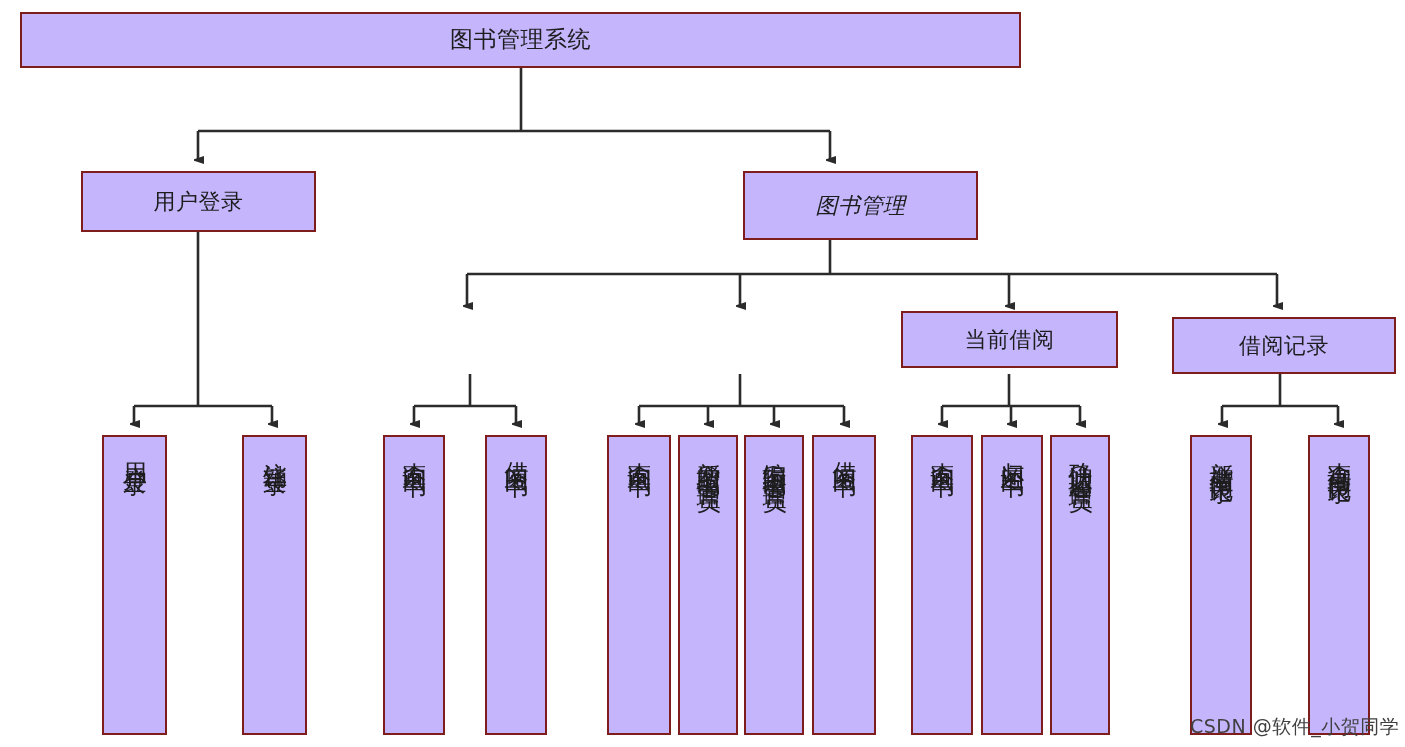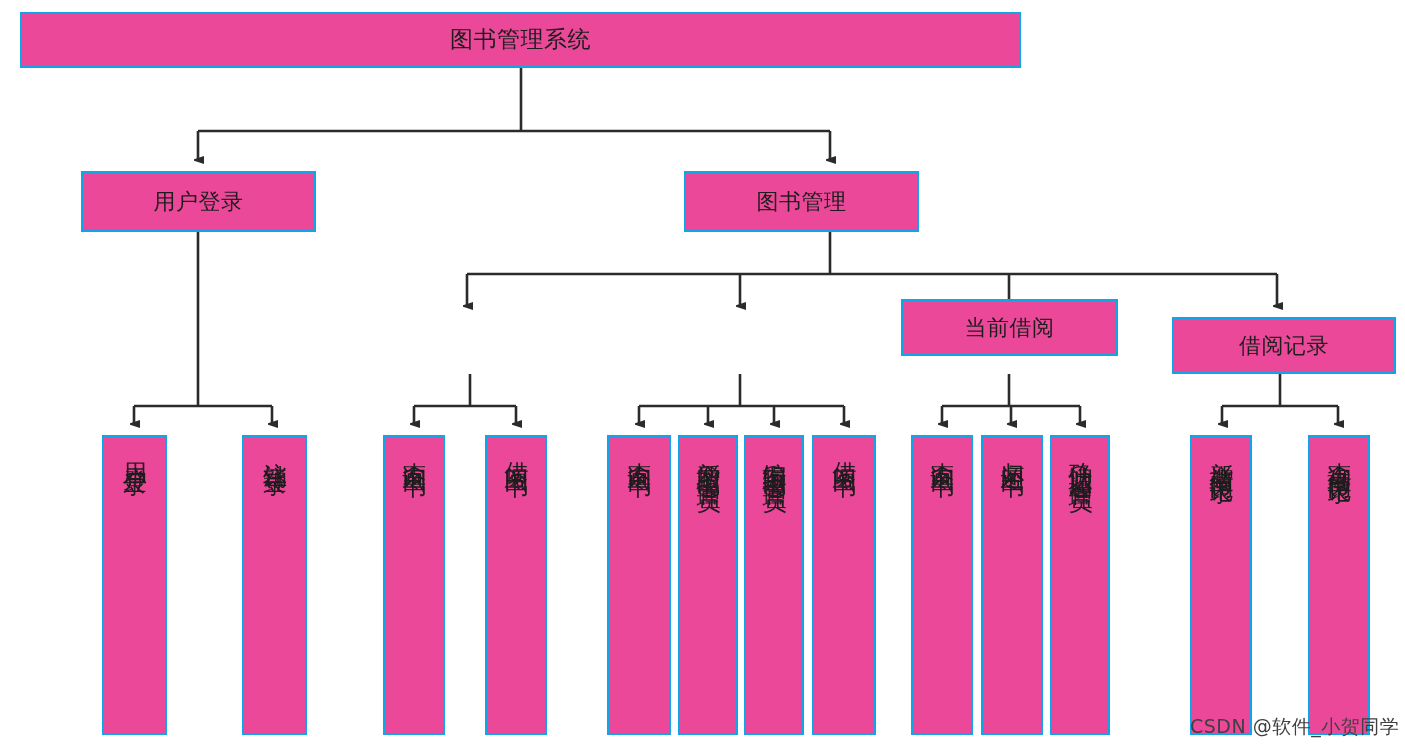--- a/index.html
+++ b/index.html
@@ -22,22 +22,22 @@
     position: absolute;
     left: 0;
     top: 0;
     width: 1405px;
     height: 747px;
     pointer-events: none;
   }
   .node {
     position: absolute;
     box-sizing: border-box;
-    background: #ec4899;
-    border: 2px solid #0ea5e9;
+    background: #c4b5fd;
+    border: 2px solid #7f1d1d;
     display: flex;
     align-items: center;
     justify-content: center;
     z-index: 2;
   }
   .node-label {
     color: #1d1d1d;
     text-align: center;
     line-height: 1.18;
     letter-spacing: 0.5px;
@@ -132,27 +132,27 @@
   </svg>
 
   <div class="node horiz root" style="left:20px; top:12px; width:1001px; height:56px;">
     <span class="node-label">图书管理系统</span>
   </div>
 
   <div class="node horiz" style="left:81px; top:171px; width:235px; height:61px;">
     <span class="node-label">用户登录</span>
   </div>
 
-  <div class="node horiz" style="left:684px; top:171px; width:235px; height:61px;">
+  <div class="node horiz" style="left:743px; top:171px; width:235px; height:69px;font-style:italic;">
     <span class="node-label">图书管理</span>
   </div>
 
 
 
-  <div class="node horiz" style="left:901px; top:299px; width:217px; height:57px;">
+  <div class="node horiz" style="left:901px; top:311px; width:217px; height:57px;">
     <span class="node-label">当前借阅</span>
   </div>
 
   <div class="node horiz" style="left:1172px; top:317px; width:224px; height:57px;font-family:Liberation Serif, serif;">
     <span class="node-label">借阅记录</span>
   </div>
 
   <div class="node vert" style="left:102px; top:435px; width:65px; height:300px;">
     <span class="node-label">用户登录</span>
   </div>

